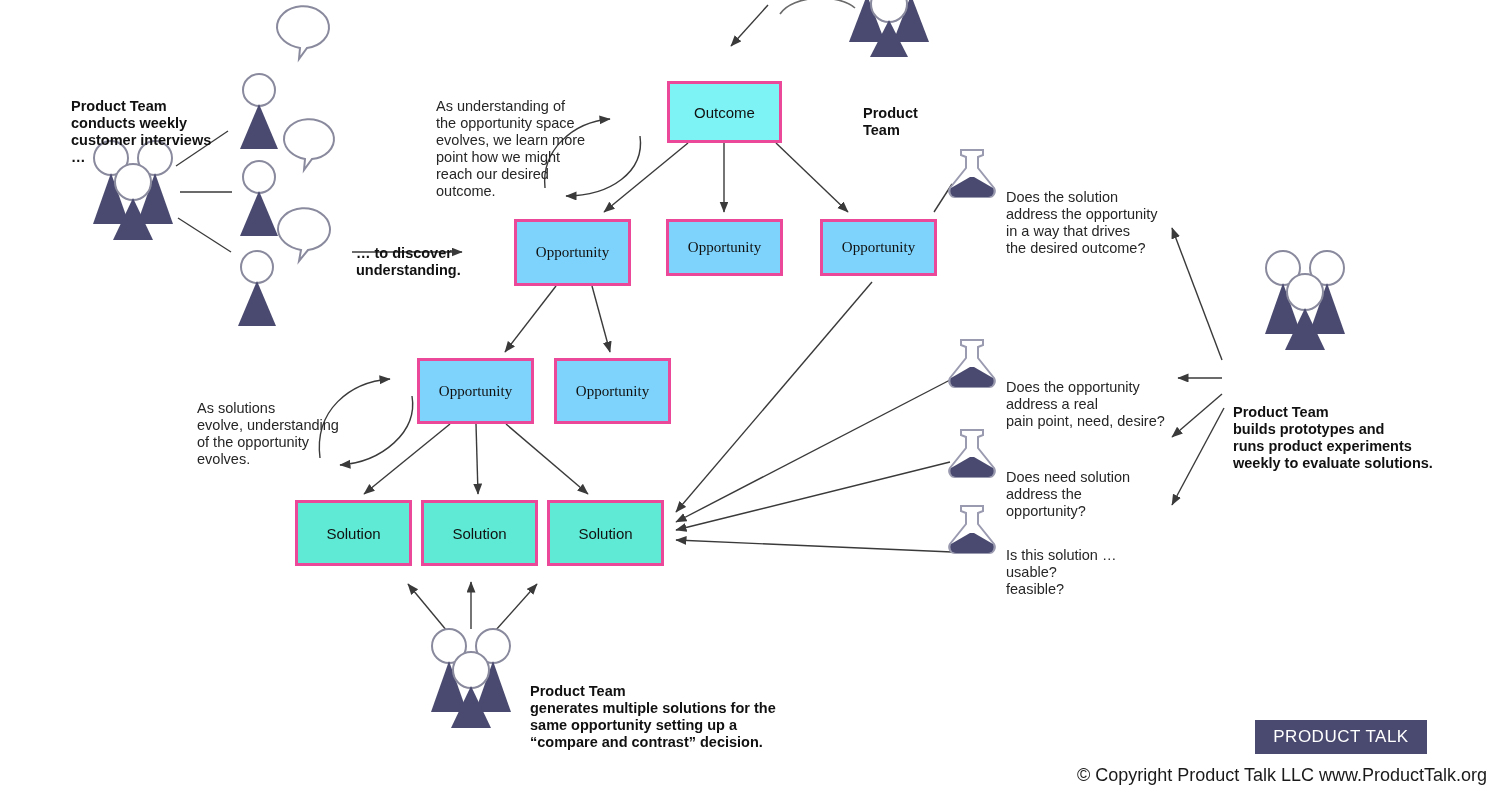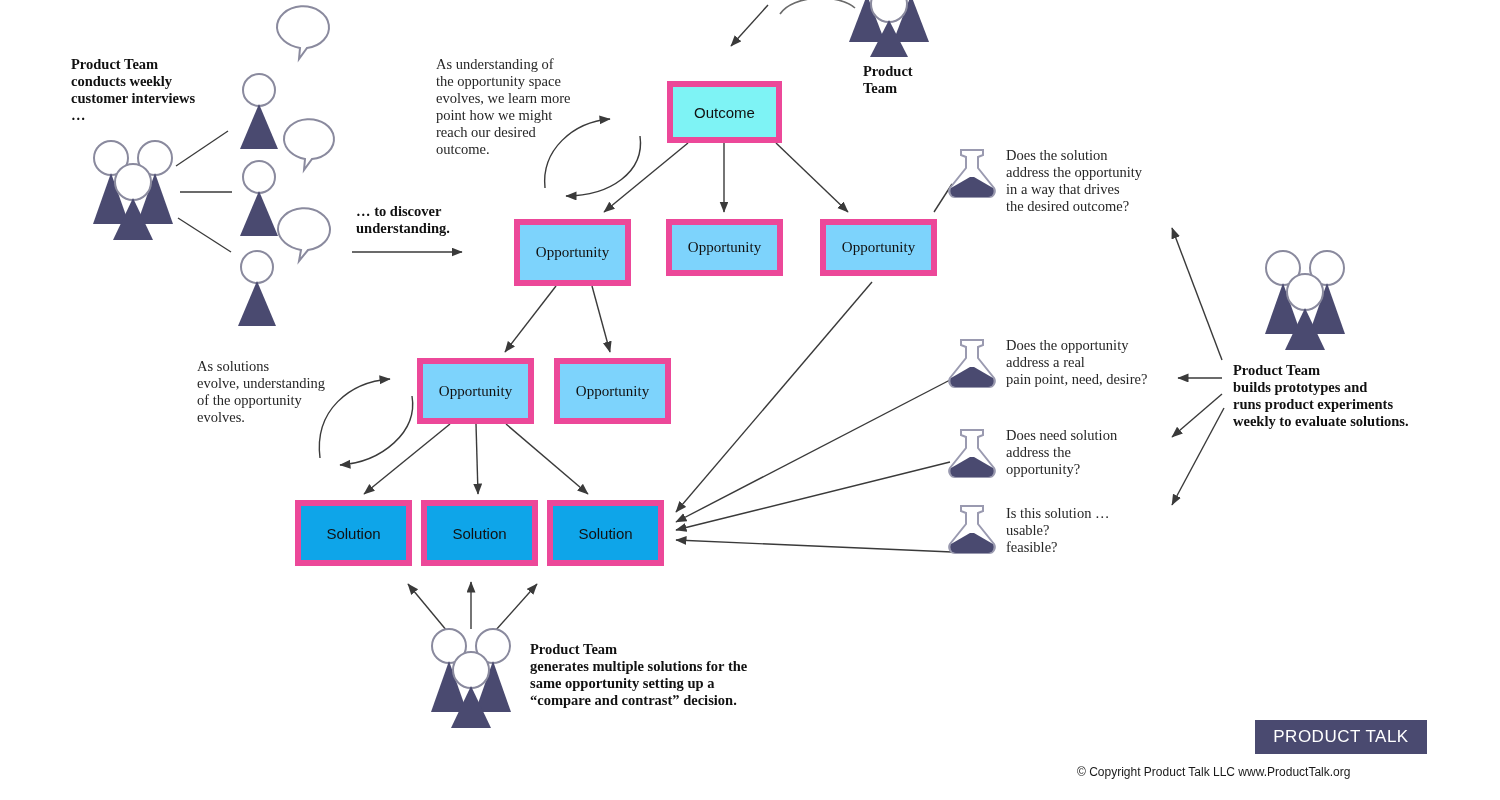--- a/index.html
+++ b/index.html
@@ -25,58 +25,59 @@
     position: absolute;
     left: 0;
     top: 0;
     width: 1500px;
     height: 800px;
     overflow: visible;
   }
   .node {
     position: absolute;
     box-sizing: border-box;
-    border: 6px solid #ec4899;
+    border: 3px solid #ec4899;
     display: flex;
     align-items: center;
     justify-content: center;
     font-size: 15px;
     color: #111111;
     font-family: "Liberation Sans", sans-serif;
     z-index: 5;
   }
   .node-outcome { background: #7ef3f5; }
   .node-opportunity { background: #7dd3fc; font-family: Liberation Serif, serif; }
-  .node-solution { background: #0ea5e9; }
+  .node-solution { background: #5eead4; }
 
   .txt {
     position: absolute;
     font-size: 14.5px;
     line-height: 17px;
     color: #262626;
-    font-family: Liberation Serif, serif;
+    font-family: Liberation Sans, sans-serif;
     white-space: pre-line;
     z-index: 6;
+    margin-top: 42px;
   }
   .txt.bold { font-weight: bold; color: #111111; }
 
   .footer-logo {
     position: absolute;
     background: #4a4a70;
     color: #ffffff;
     font-size: 17px;
     letter-spacing: 0.5px;
     display: flex;
     align-items: center;
     justify-content: center;
     z-index: 6;
   }
   .footer-copy {
     position: absolute;
-    font-size: 12px;
+    font-size: 18px;
     color: #1a1a1a;
     z-index: 6;
     font-family: "Liberation Sans", sans-serif;
   }
 </style>
 </head>
 <body>
 
 <div id="canvas">
 

